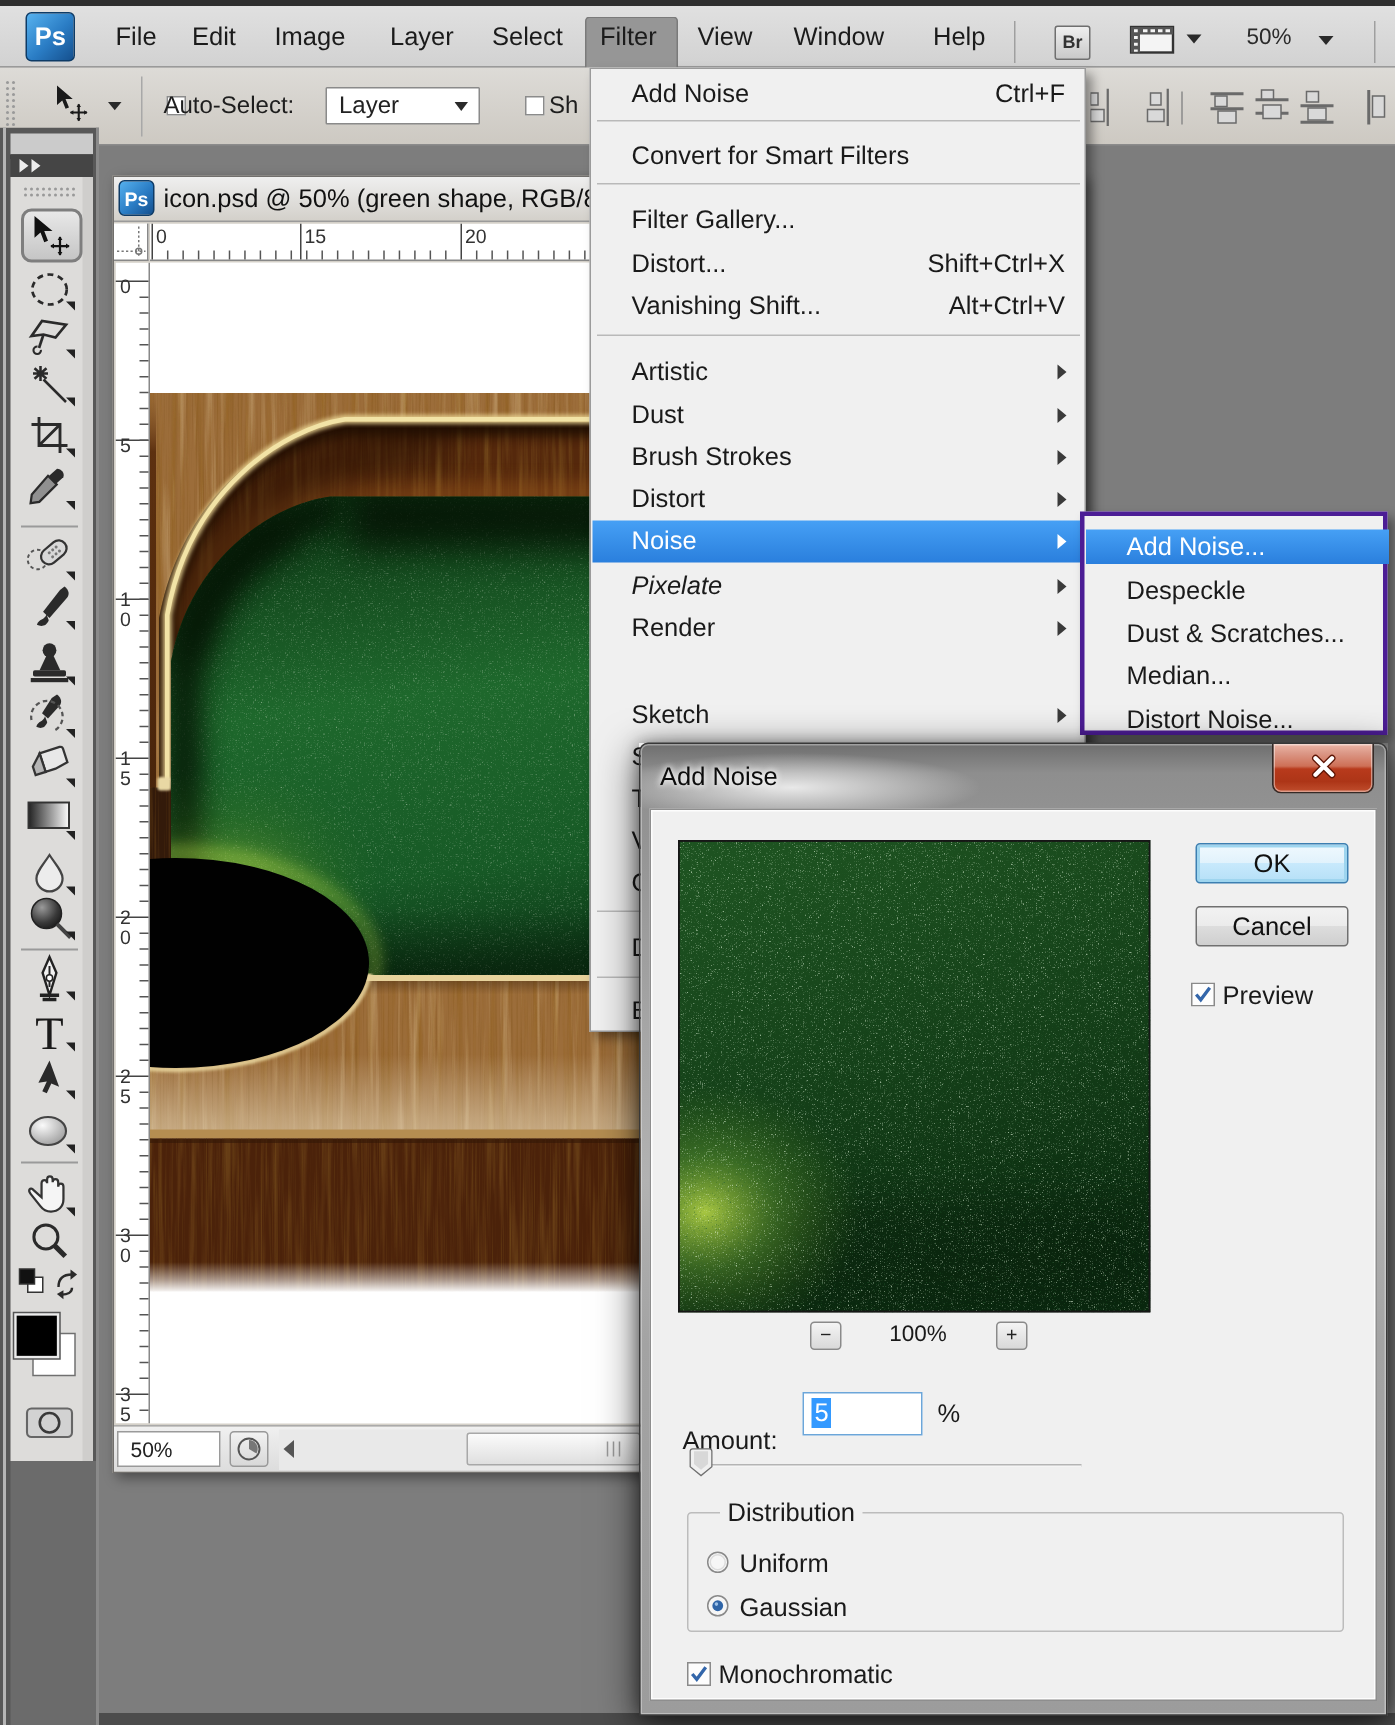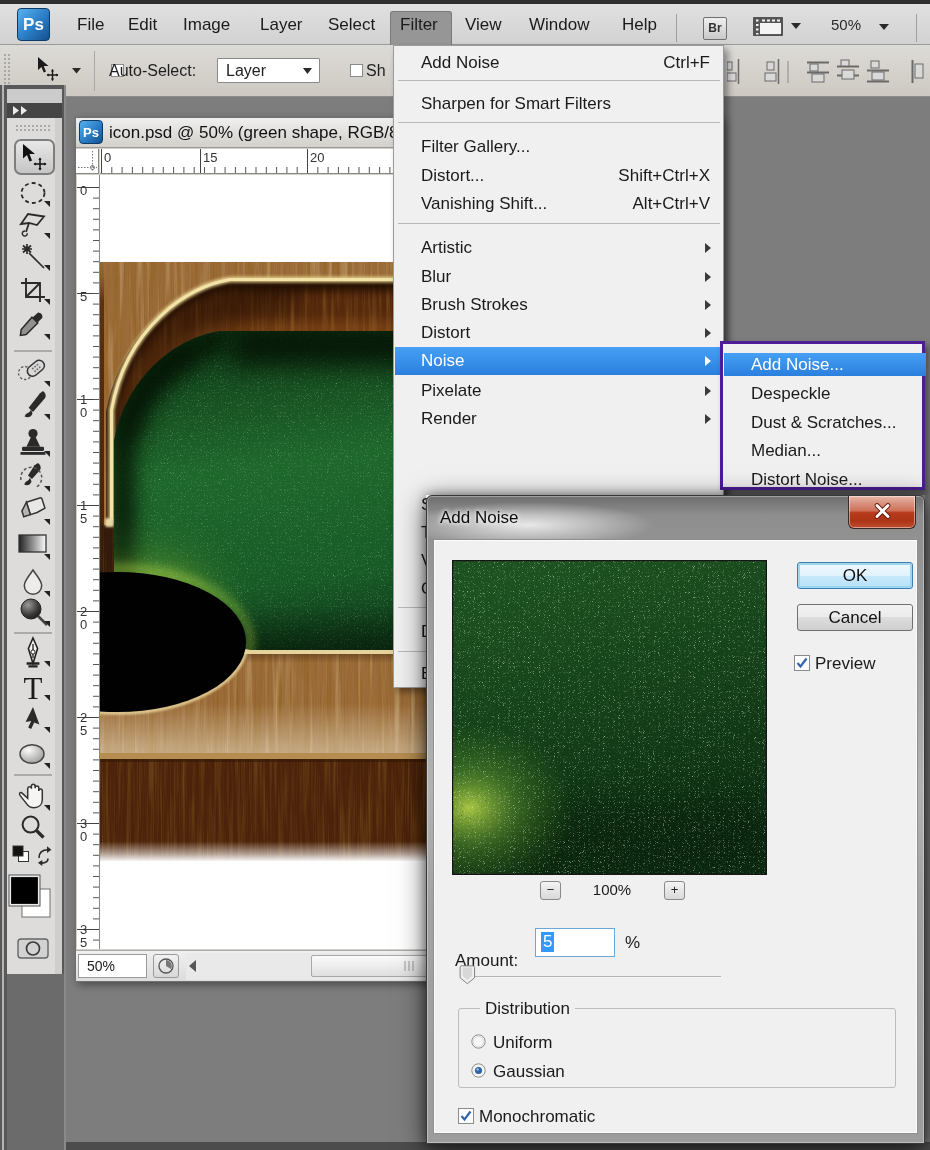--- a/index.html
+++ b/index.html
@@ -50,21 +50,21 @@
   #dlg { left:426px; top:495px; width:499px; height:649px; box-shadow:0 6px 26px rgba(0,0,0,0.65), 0 0 10px rgba(0,0,0,0.4); }
   #dlgframe { left:0; top:0; width:499px; height:649px;
       background:linear-gradient(#6e6e6e 0%,#8e8e8e 3%,#a6a6a6 30%,#b2b2b2 45%,#a3a3a3 62%,#9c9c9c 100%); border:1px solid #383838; border-radius:6px 6px 0 0;
       box-shadow:0 0 0 1px rgba(255,255,255,0.35) inset; }
   #dlgshine { left:2px; top:2px; width:300px; height:42px; background:radial-gradient(ellipse 175px 32px at 100px 28px, rgba(255,255,255,0.8), rgba(255,255,255,0) 72%); }
   #dlgtitle { left:14px; top:13px; font-size:17px; color:#0c0c0c; text-shadow:0 0 4px #fff, 0 0 6px #fff; }
   #dlgclient { left:7px; top:44px; width:485px; height:595px; background:#f0f0f0; border:1px solid #8e8e8e; box-shadow:0 0 0 1px #fdfdfd inset; }
   #closebtn { left:422px; top:1px; width:68px; height:33px; border-radius:0 0 6px 6px; border:1px solid #352a26; border-top:none;
       background:linear-gradient(#edb6a7 0%,#dc9988 18%,#ce7057 46%,#b83a1c 52%,#ad3517 78%,#c04e2d 100%);
       box-shadow:0 0 0 1px rgba(255,255,255,0.45) inset; }
-  .w7btn { position:absolute; width:116px; height:27px; border:1px solid #707070; border-radius:3px;
+  .w7btn { position:absolute; width:102px; height:27px; border:1px solid #707070; border-radius:3px;
       background:linear-gradient(#f2f2f2 0%,#ebebeb 50%,#dddddd 50%,#cfcfcf 100%); font-size:17px; color:#111; text-align:center; line-height:25px; }
   .w7btn.def { border-color:#3c7fb1; background:linear-gradient(#f0f9fe 0%,#e1f2fc 50%,#c8e9fc 50%,#b5e0f7 100%); box-shadow:0 0 0 2px #9ed5ef inset; }
 </style>
 </head>
 <body>
 
 <div class="abs" id="topstrip"></div>
 <div class="abs" id="menubar">
   <div class="abs" id="pslogo">Ps</div>
   <div class="mitem" style="left:77px;">File</div>
@@ -745,61 +745,65 @@
   </div>
 </div>
 
 <div class="abs" id="fmenu">
   <div class="mi" style="top:3px;">
       <span class="t">Add Noise</span>
       <span class="s">Ctrl+F</span>
     </div>
   <div class="msep" style="top:34px;"></div>
   <div class="mi" style="top:44px;">
-      <span class="t">Sharpen for Smart Filters</span>
+      <span class="t">Convert for Smart Filters</span>
     </div>
   <div class="msep" style="top:76px;"></div>
   <div class="mi" style="top:87px;">
       <span class="t">Filter Gallery...</span>
     </div>
   <div class="mi" style="top:116px;">
       <span class="t">Distort...</span>
       <span class="s">Shift+Ctrl+X</span>
     </div>
   <div class="mi" style="top:144px;">
       <span class="t">Vanishing Shift...</span>
       <span class="s">Alt+Ctrl+V</span>
     </div>
   <div class="msep" style="top:177px;"></div>
   <div class="mi" style="top:188px;">
       <span class="t">Artistic</span>
       <span class="ar"></span>
     </div>
   <div class="mi" style="top:217px;">
-      <span class="t">Blur</span>
+      <span class="t">Dust</span>
       <span class="ar"></span>
     </div>
   <div class="mi" style="top:245px;">
       <span class="t">Brush Strokes</span>
       <span class="ar"></span>
     </div>
   <div class="mi" style="top:273px;">
       <span class="t">Distort</span>
       <span class="ar"></span>
     </div>
   <div class="mi hl" style="top:301px;">
       <span class="t">Noise</span>
       <span class="ar"></span>
     </div>
-  <div class="mi" style="top:331px;">
+  <div class="mi" style="top:331px;font-style:italic;">
       <span class="t">Pixelate</span>
       <span class="ar"></span>
     </div>
   <div class="mi" style="top:359px;">
       <span class="t">Render</span>
+      <span class="ar"></span>
+    </div>
+  <div class="mi" style="top:417px;">
+      <span class="t">Sketch</span>
       <span class="ar"></span>
     </div>
   <div class="mi" style="top:445px;">
       <span class="t">Stylize</span>
       <span class="ar"></span>
     </div>
   <div class="mi" style="top:473px;">
       <span class="t">Texture</span>
       <span class="ar"></span>
     </div>

